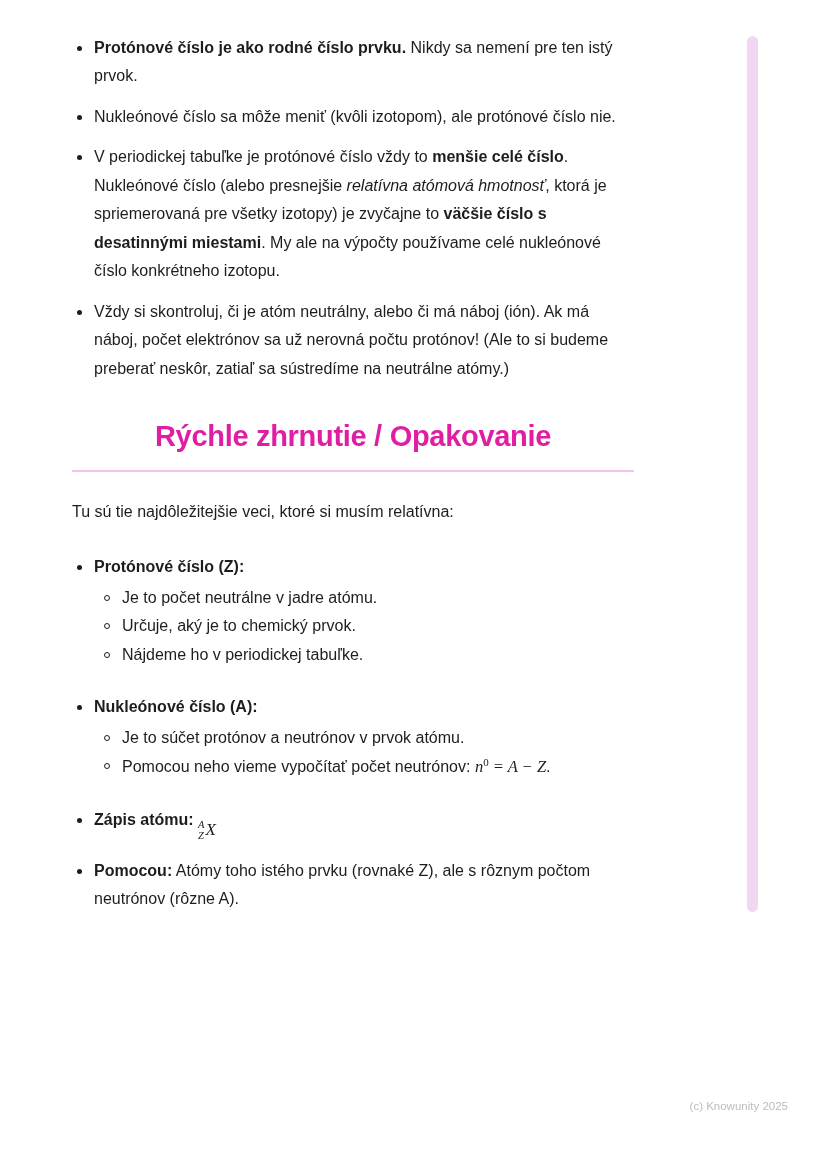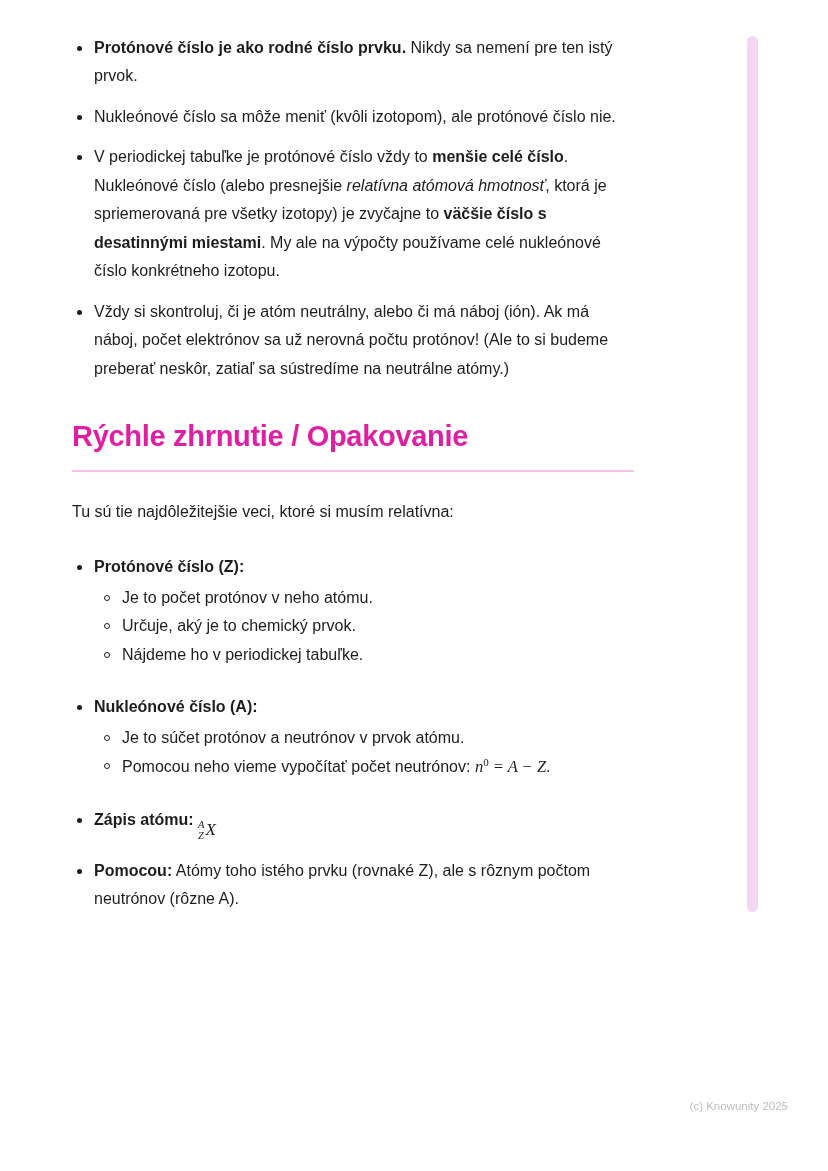--- a/index.html
+++ b/index.html
@@ -32,20 +32,21 @@
     width:4px; height:4px; border-radius:50%;
     border:1.6px solid #1d1d1f; background:#ffffff;
   }
   .b { font-weight:700; }
   .i { font-style:italic; }
   .section-heading {
     font-size:29px; line-height:1.2;
     color:#e01ea4; font-weight:700;
     margin:36px 0 0 0;
     letter-spacing:-0.3px;
+    text-align:center;
   }
   .divider {
     height:2px; background:#f4c2ec;
     border:none; margin:16px 0 26px 0;
   }
   .intro-line { margin:0 0 27px 0; }
   .sum-item { margin-bottom:24px; }
   .sum-item.tight { margin-bottom:12px; }
   .math {
     font-family:"Liberation Serif","DejaVu Serif",serif;
@@ -101,21 +102,21 @@
   <h1 class="section-heading">Rýchle zhrnutie / Opakovanie</h1>
   <hr class="divider">
 
   <p class="intro-line">Tu sú tie najdôležitejšie veci, ktoré si musím relatívna:</p>
 
   <ul class="summary-list">
 
     <li class="top-item sum-item">
       <span class="b">Protónové číslo (Z):</span>
       <ul class="sub-list">
-        <li class="sub-item"><span>Je to počet protónov v neho atómu.</span></li>
+        <li class="sub-item"><span>Je to počet neutrálne v jadre atómu.</span></li>
         <li class="sub-item"><span>Určuje, aký je to chemický prvok.</span></li>
         <li class="sub-item"><span>Nájdeme ho v periodickej tabuľke.</span></li>
       </ul>
     </li>
 
     <li class="top-item sum-item">
       <span class="b">Nukleónové číslo (A):</span>
       <ul class="sub-list">
         <li class="sub-item"><span>Je to súčet protónov a neutrónov v prvok atómu.</span></li>
         <li class="sub-item">

